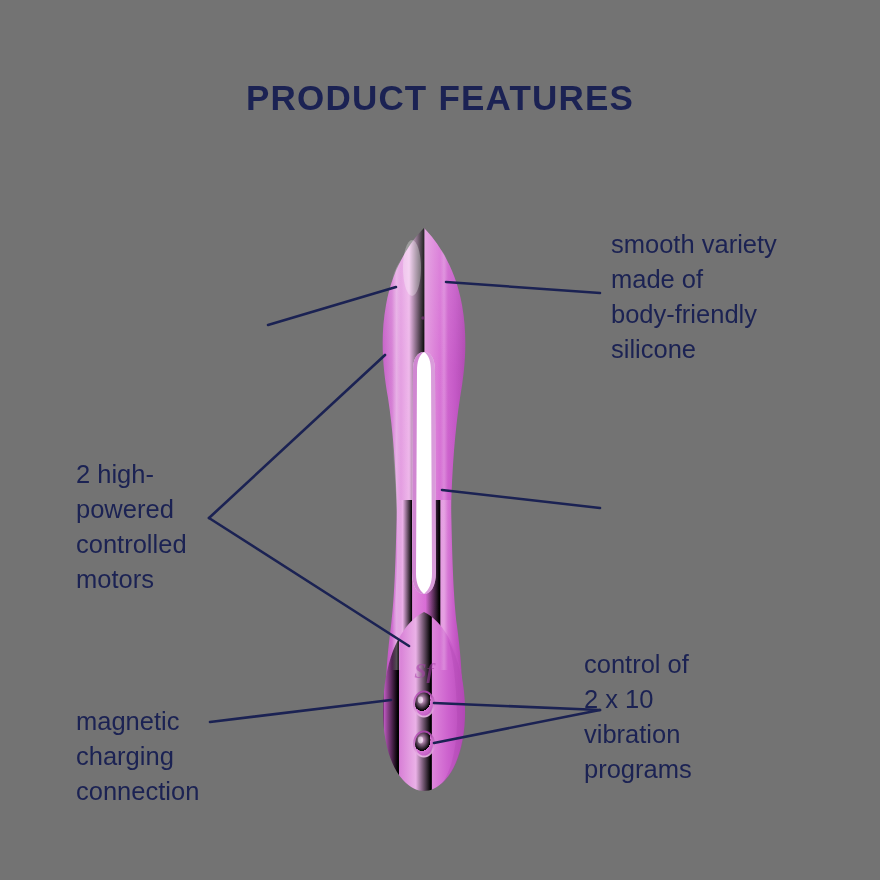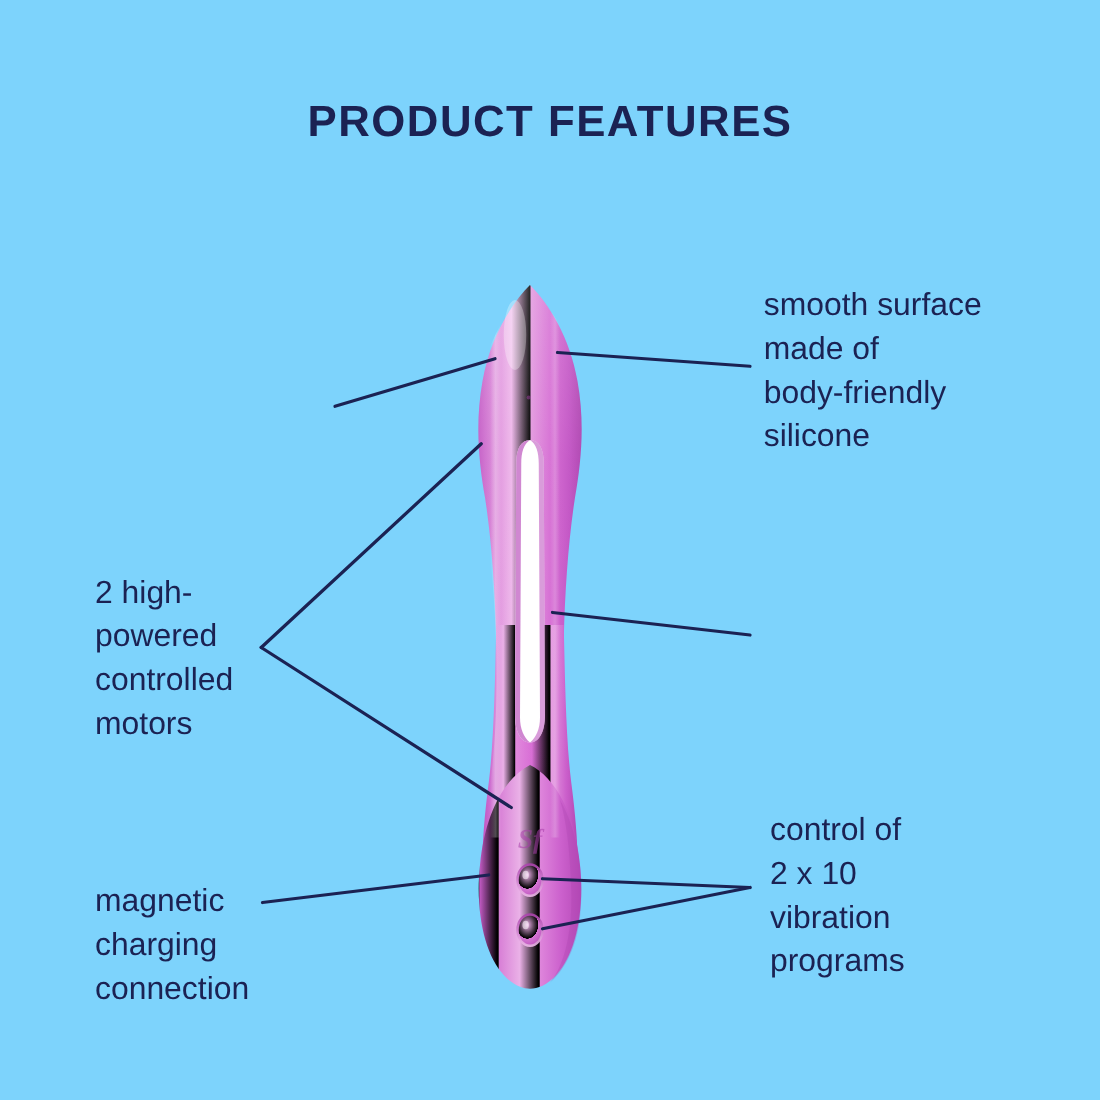--- a/index.html
+++ b/index.html
@@ -8,21 +8,21 @@
     padding: 0;
     background: #ffffff;
   }
   body {
     font-family: "Liberation Sans", sans-serif;
   }
   #stage {
     position: relative;
     width: 880px;
     height: 880px;
-    background: #7dd3fc;
+    background: #737373;
     overflow: hidden;
   }
 
   
   #page-title {
     position: absolute;
     top: 78px;
     left: 0;
     width: 880px;
     text-align: center;
@@ -43,21 +43,21 @@
     white-space: pre;
   }
   .callout.left  { text-align: left; }
   .callout.right { text-align: left; }
 
   #callout-flexible-shape      { left: 76px;  top: 262px; }
   #callout-motors              { left: 76px;  top: 457px; }
   #callout-magnetic-charging   { left: 76px;  top: 704px; }
   #callout-smooth-surface      { left: 611px; top: 227px; }
   #callout-gender-neutral      { left: 611px; top: 452px; }
-  #callout-vibration-programs  { left: 616px; top: 647px; }
+  #callout-vibration-programs  { left: 584px; top: 647px; }
 
   
   #overlay {
     position: absolute;
     left: 0;
     top: 0;
     width: 880px;
     height: 880px;
   }
 
@@ -273,21 +273,21 @@
 
   <div class="callout left" id="callout-motors">2 high-
 powered
 controlled
 motors</div>
 
   <div class="callout left" id="callout-magnetic-charging">magnetic
 charging
 connection</div>
 
-  <div class="callout right" id="callout-smooth-surface">smooth surface
+  <div class="callout right" id="callout-smooth-surface">smooth variety
 made of
 body-friendly
 silicone</div>
 
 
   <div class="callout right" id="callout-vibration-programs">control of
 2 x 10
 vibration
 programs</div>
 

